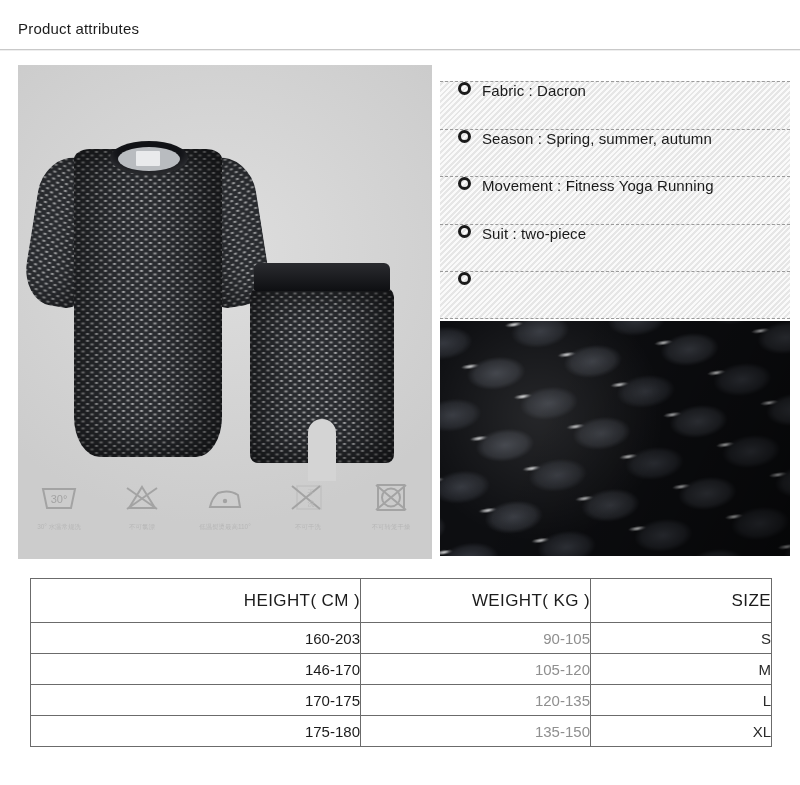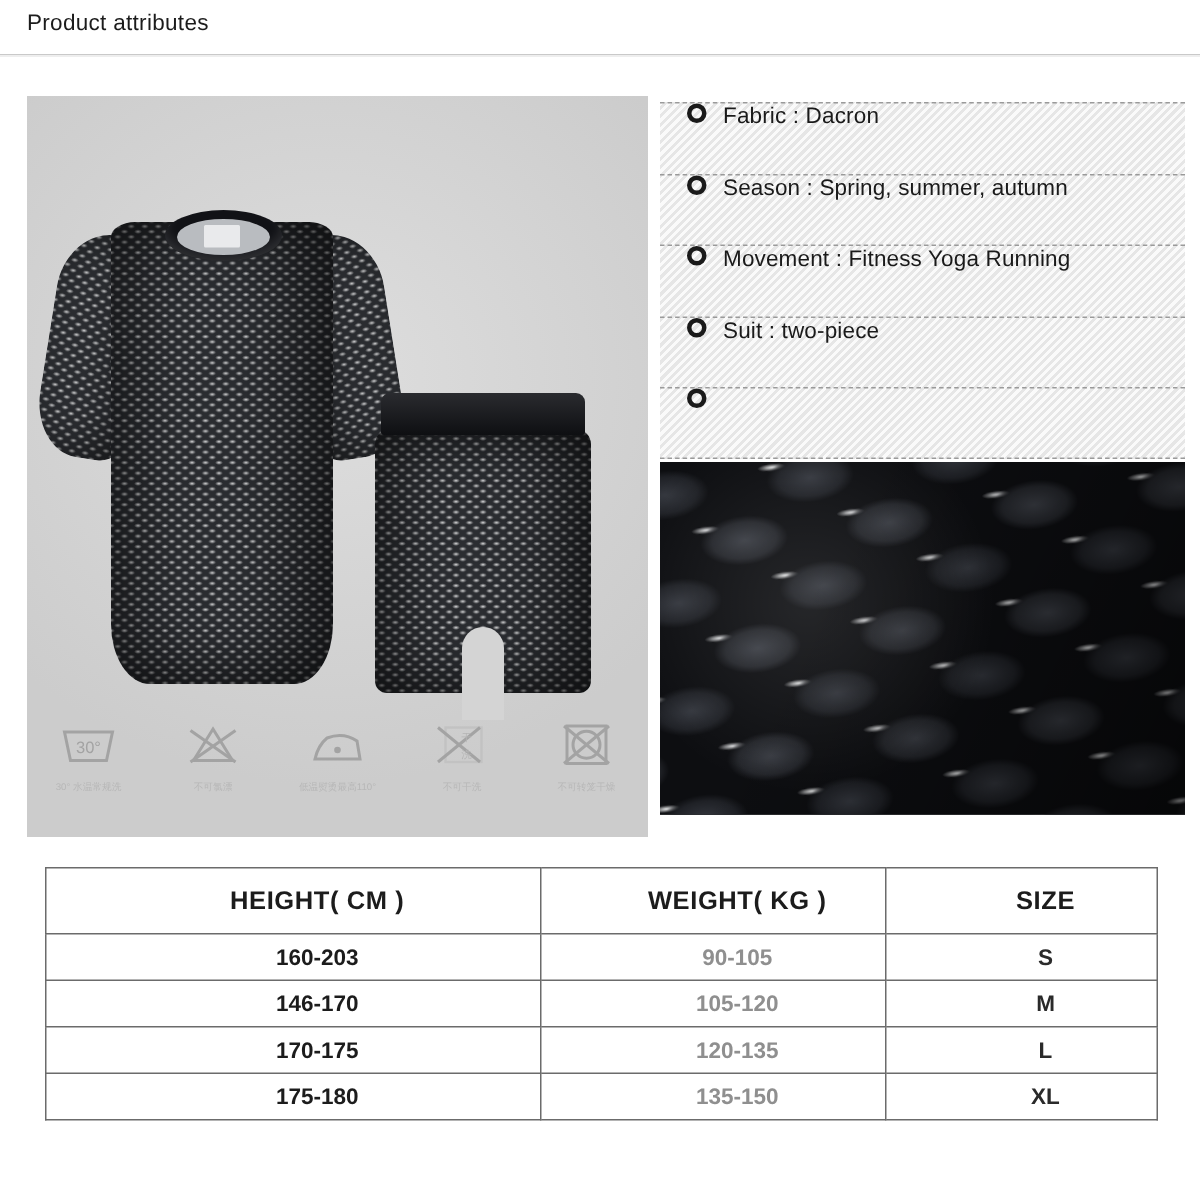--- a/index.html
+++ b/index.html
@@ -9,41 +9,41 @@
     height: 785px;
     background: #ffffff;
     font-family: "Liberation Sans", sans-serif;
     overflow: hidden;
   }
 
   
   .page-title {
     font-size: 15px;
     color: #1c1c1c;
-    padding: 7px 0 0 18px;
+    padding: 20px 0 0 18px;
     letter-spacing: 0.2px;
   }
   .title-divider {
     margin-top: 12px;
     height: 2px;
     background: linear-gradient(to bottom, #c9c9c9 0 1px, #eeeeee 1px 2px);
   }
 
   
   .content {
     position: relative;
     width: 800px;
     height: 505px;
   }
 
   
   .product-panel {
     position: absolute;
     left: 18px;
-    top: 26px;
+    top: 14px;
     width: 414px;
     height: 494px;
     background: #d6d6d6;
     overflow: hidden;
   }
 
   .photo-stage {
     position: absolute;
     inset: 0;
     background:
@@ -247,22 +247,22 @@
   .size-table {
     position: absolute;
     left: 30px;
     top: 578px;
     width: 742px;
     border-collapse: collapse;
     table-layout: fixed;
   }
   .size-table td, .size-table th {
     border: 1px solid #6b6b6b;
-    text-align: center;
-    font-weight: bold;
+    text-align: right;
+    font-weight: normal;
     padding-left: 32px;
   }
   .size-table th {
     height: 44px;
     font-size: 17px;
     color: #1c1c1c;
     letter-spacing: .4px;
   }
   .size-table td {
     height: 31px;

